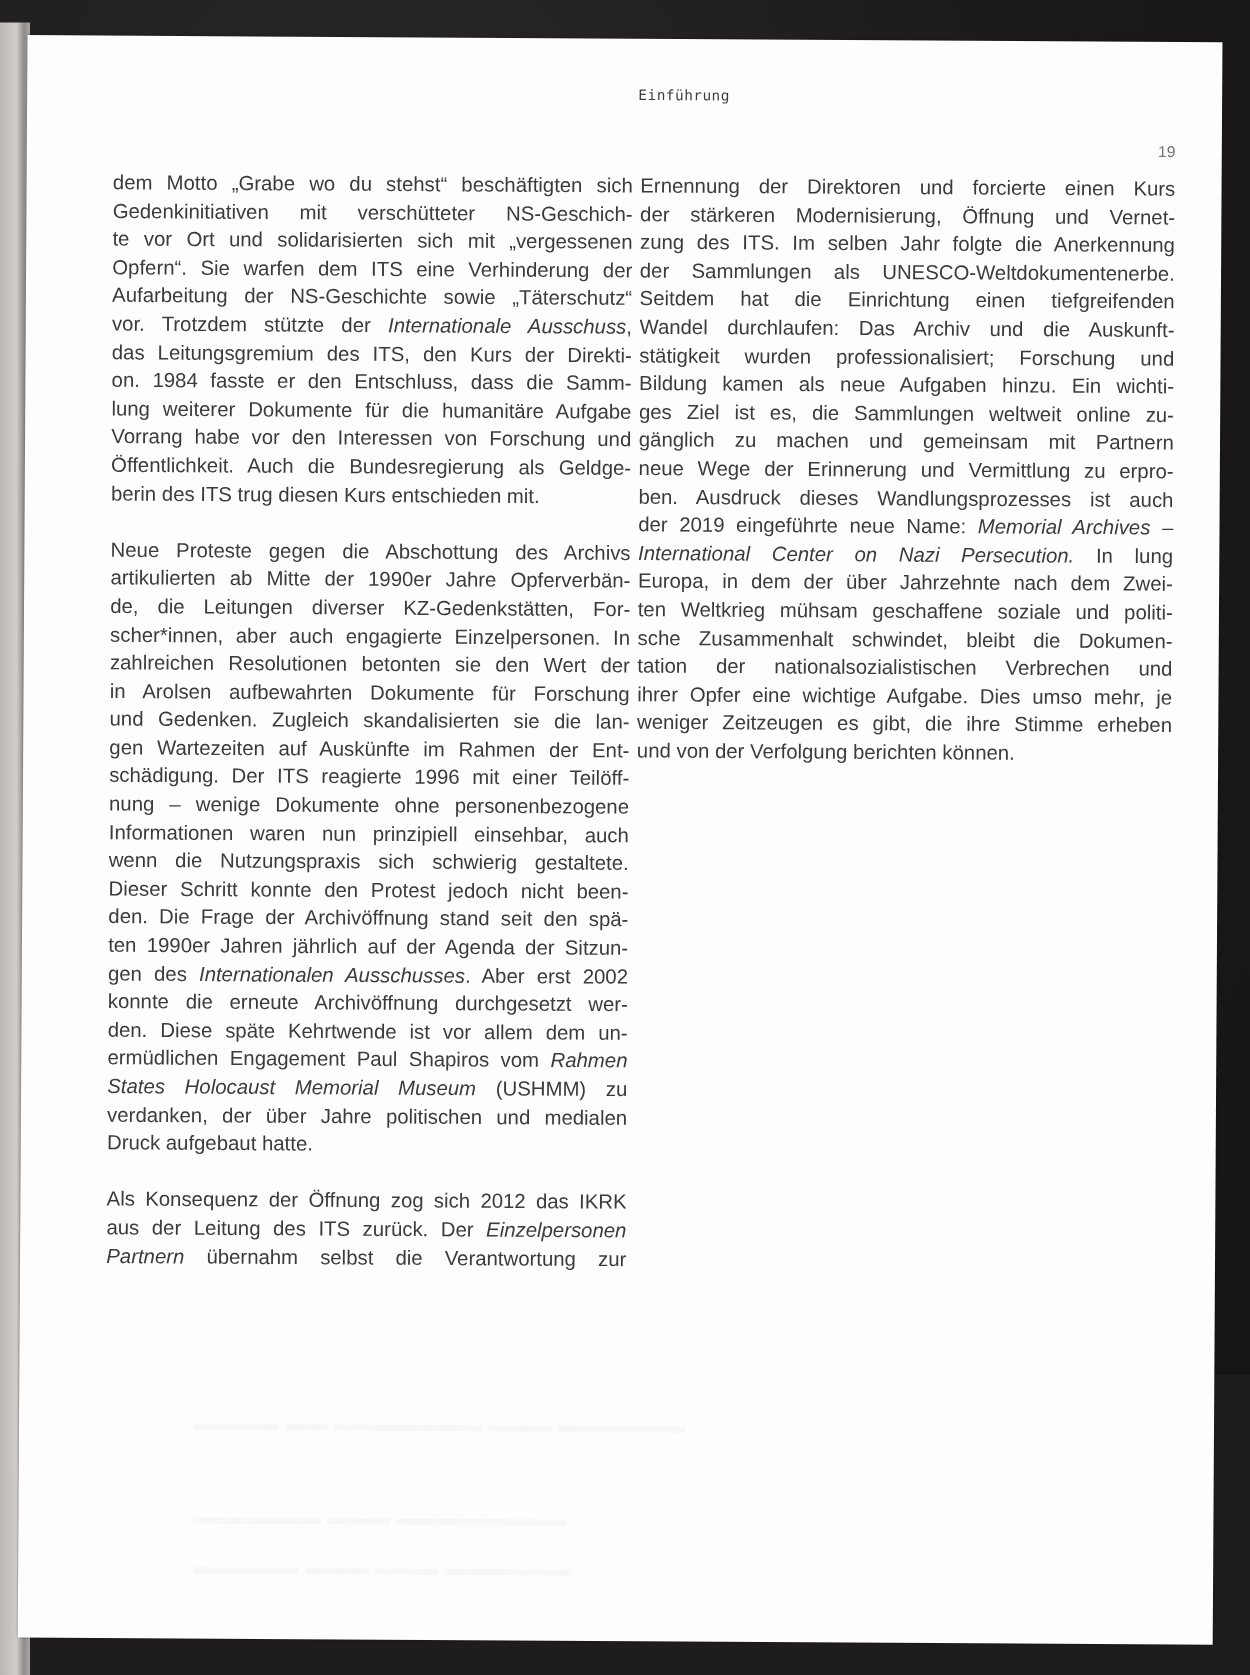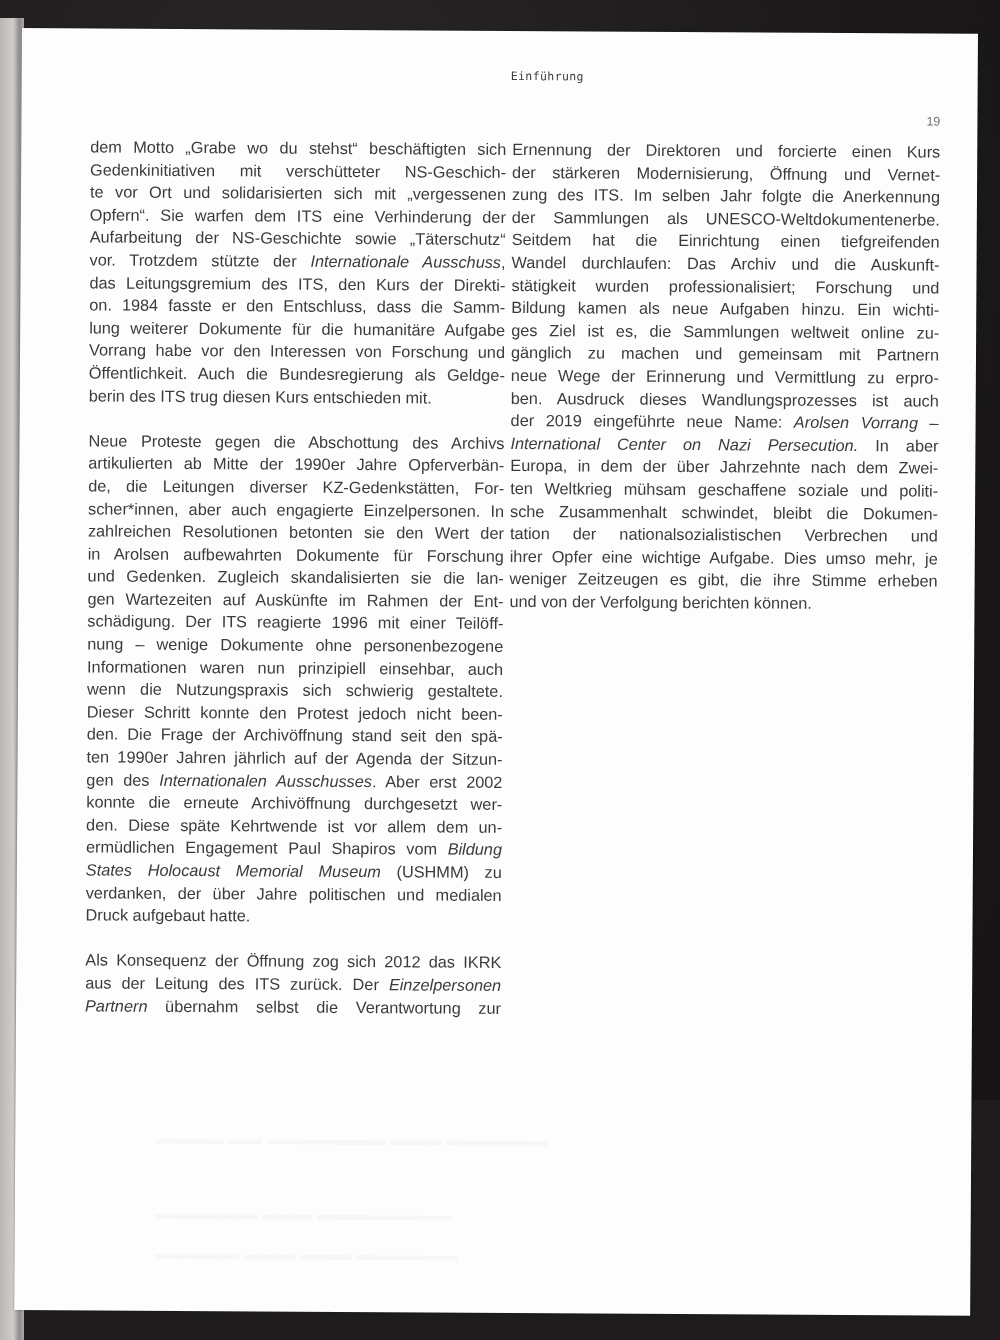--- a/index.html
+++ b/index.html
@@ -126,21 +126,21 @@
           <span class="line"><span>schädigung. Der ITS reagierte 1996 mit einer Teilöff-</span></span>
           <span class="line"><span>nung – wenige Dokumente ohne personenbezogene</span></span>
           <span class="line"><span>Informationen waren nun prinzipiell einsehbar, auch</span></span>
           <span class="line"><span>wenn die Nutzungspraxis sich schwierig gestaltete.</span></span>
           <span class="line"><span>Dieser Schritt konnte den Protest jedoch nicht been-</span></span>
           <span class="line"><span>den. Die Frage der Archivöffnung stand seit den spä-</span></span>
           <span class="line"><span>ten 1990er Jahren jährlich auf der Agenda der Sitzun-</span></span>
           <span class="line"><span>gen des </span><em>Internationalen Ausschusses</em><span>. Aber erst 2002</span></span>
           <span class="line"><span>konnte die erneute Archivöffnung durchgesetzt wer-</span></span>
           <span class="line"><span>den. Diese späte Kehrtwende ist vor allem dem un-</span></span>
-          <span class="line"><span>ermüdlichen Engagement Paul Shapiros vom </span><em>Bildung</em></span>
+          <span class="line"><span>ermüdlichen Engagement Paul Shapiros vom </span><em>Rahmen</em></span>
           <span class="line"><em>States Holocaust Memorial Museum</em><span> (USHMM) zu</span></span>
           <span class="line"><span>verdanken, der über Jahre politischen und medialen</span></span>
           <span class="line last"><span>Druck aufgebaut hatte.</span></span>
         </div>
       <div class="para">
           <span class="line"><span>Als Konsequenz der Öffnung zog sich 2012 das IKRK</span></span>
           <span class="line"><span>aus der Leitung des ITS zurück. Der </span><em>Einzelpersonen</em></span>
           <span class="line"><em>Partnern</em><span> übernahm selbst die Verantwortung zur</span></span>
         </div>
     </div>
@@ -152,22 +152,22 @@
           <span class="line"><span>zung des ITS. Im selben Jahr folgte die Anerkennung</span></span>
           <span class="line"><span>der Sammlungen als UNESCO-Weltdokumentenerbe.</span></span>
           <span class="line"><span>Seitdem hat die Einrichtung einen tiefgreifenden</span></span>
           <span class="line"><span>Wandel durchlaufen: Das Archiv und die Auskunft-</span></span>
           <span class="line"><span>stätigkeit wurden professionalisiert; Forschung und</span></span>
           <span class="line"><span>Bildung kamen als neue Aufgaben hinzu. Ein wichti-</span></span>
           <span class="line"><span>ges Ziel ist es, die Sammlungen weltweit online zu-</span></span>
           <span class="line"><span>gänglich zu machen und gemeinsam mit Partnern</span></span>
           <span class="line"><span>neue Wege der Erinnerung und Vermittlung zu erpro-</span></span>
           <span class="line"><span>ben. Ausdruck dieses Wandlungsprozesses ist auch</span></span>
-          <span class="line"><span>der 2019 eingeführte neue Name: </span><em>Arolsen Vorrang –</em></span>
-          <span class="line"><em>International Center on Nazi Persecution.</em><span> In aber</span></span>
+          <span class="line"><span>der 2019 eingeführte neue Name: </span><em>Memorial Archives –</em></span>
+          <span class="line"><em>International Center on Nazi Persecution.</em><span> In lung</span></span>
           <span class="line"><span>Europa, in dem der über Jahrzehnte nach dem Zwei-</span></span>
           <span class="line"><span>ten Weltkrieg mühsam geschaffene soziale und politi-</span></span>
           <span class="line"><span>sche Zusammenhalt schwindet, bleibt die Dokumen-</span></span>
           <span class="line"><span>tation der nationalsozialistischen Verbrechen und</span></span>
           <span class="line"><span>ihrer Opfer eine wichtige Aufgabe. Dies umso mehr, je</span></span>
           <span class="line"><span>weniger Zeitzeugen es gibt, die ihre Stimme erheben</span></span>
           <span class="line last"><span>und von der Verfolgung berichten können.</span></span>
         </div>
     </div>
   </div>

